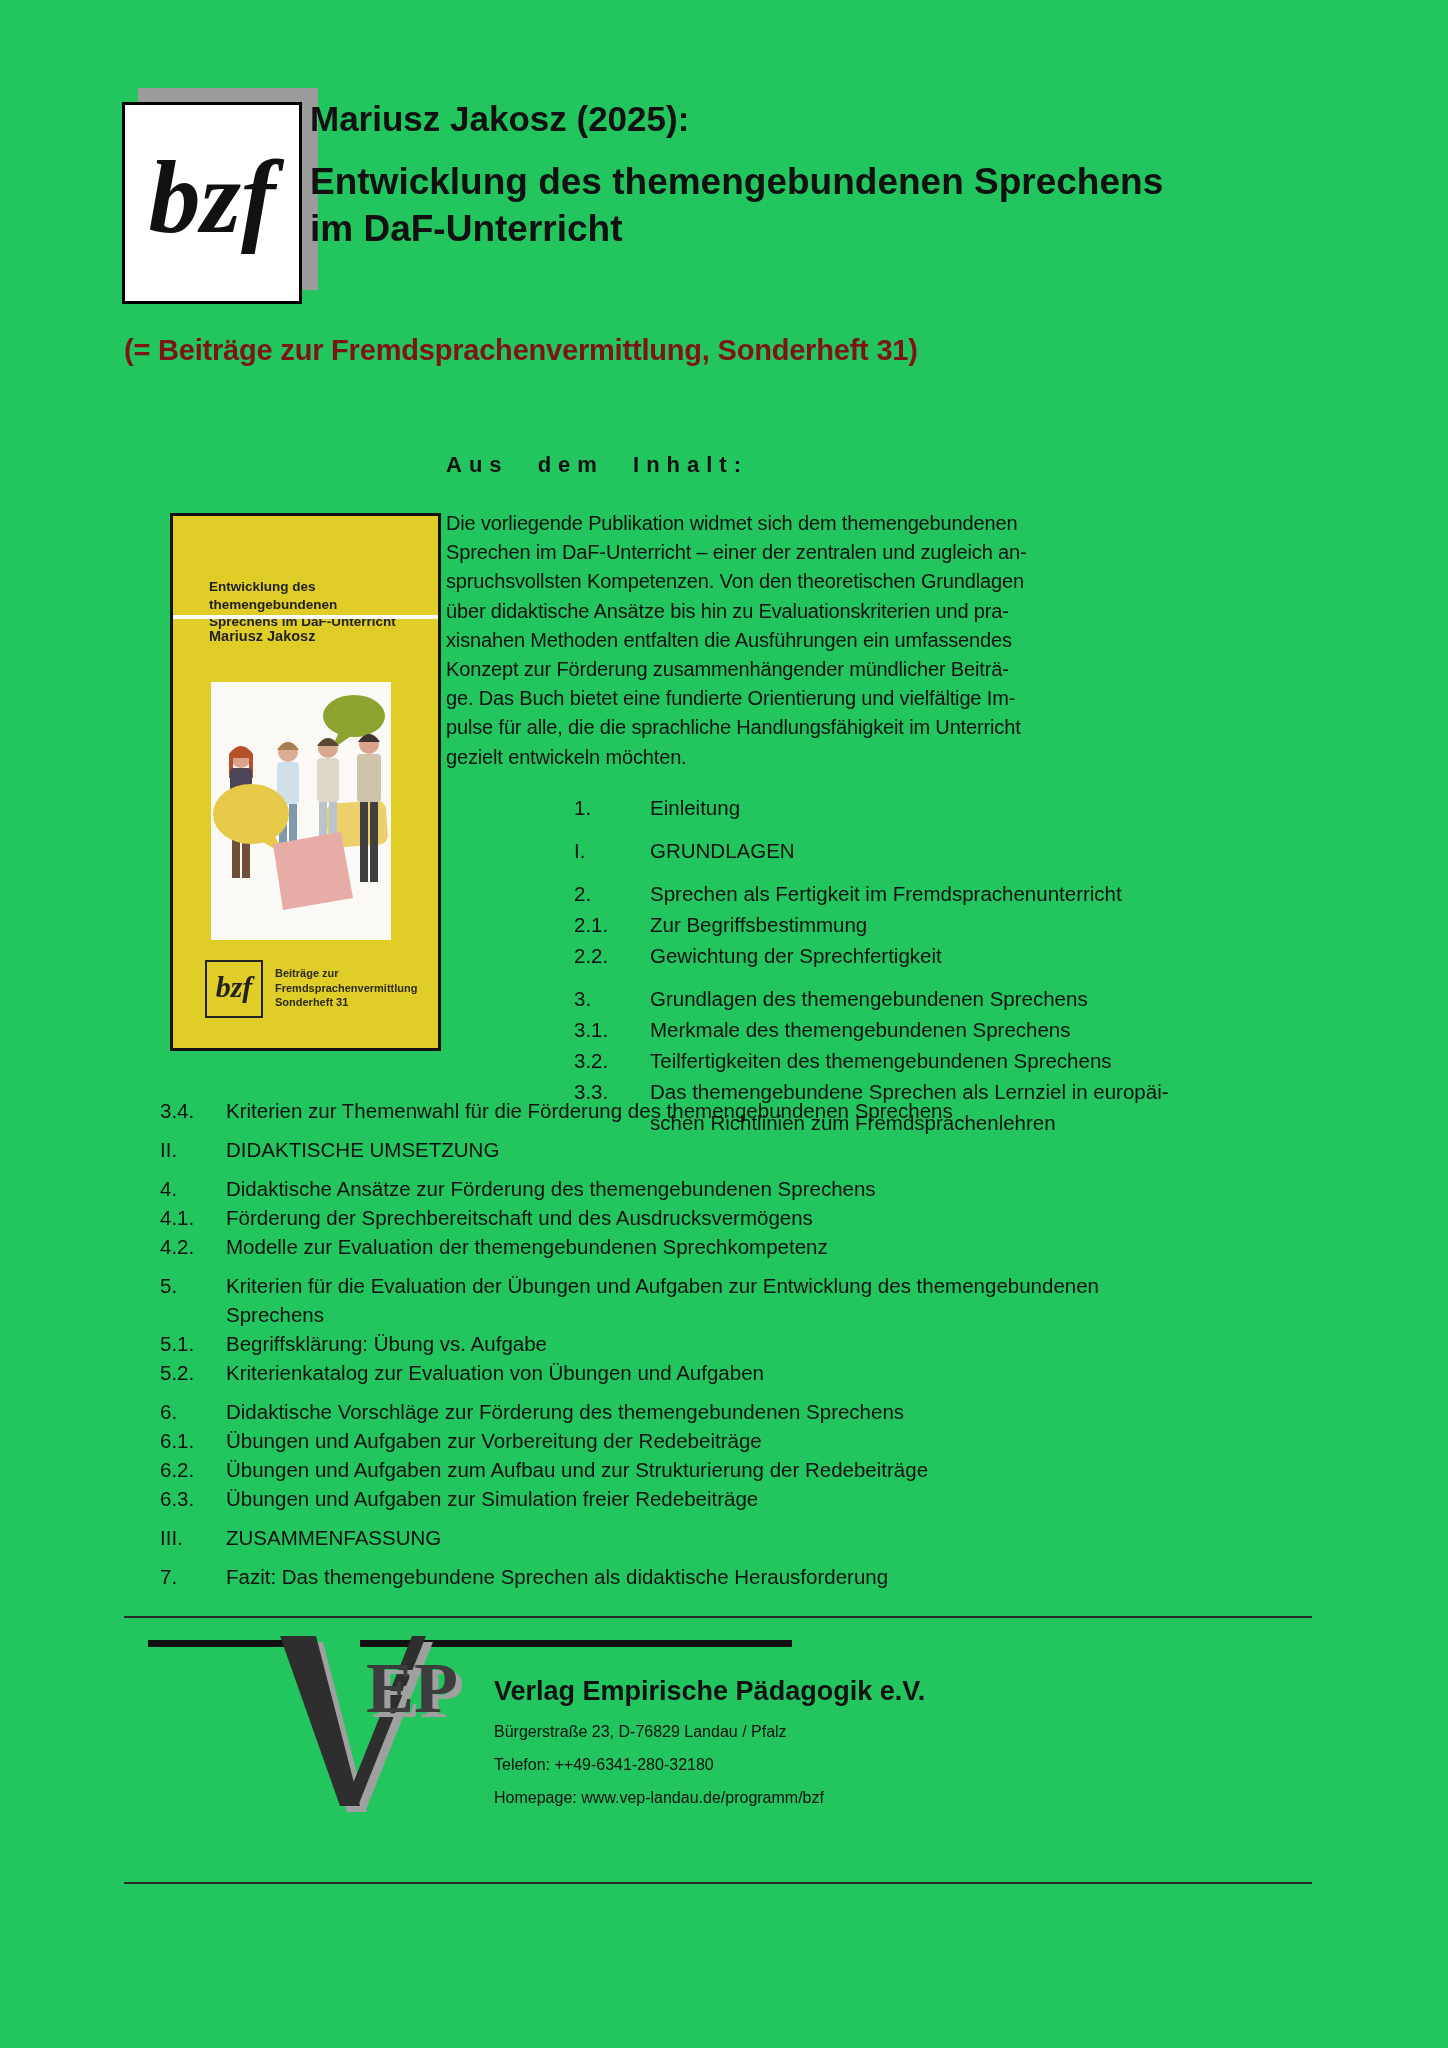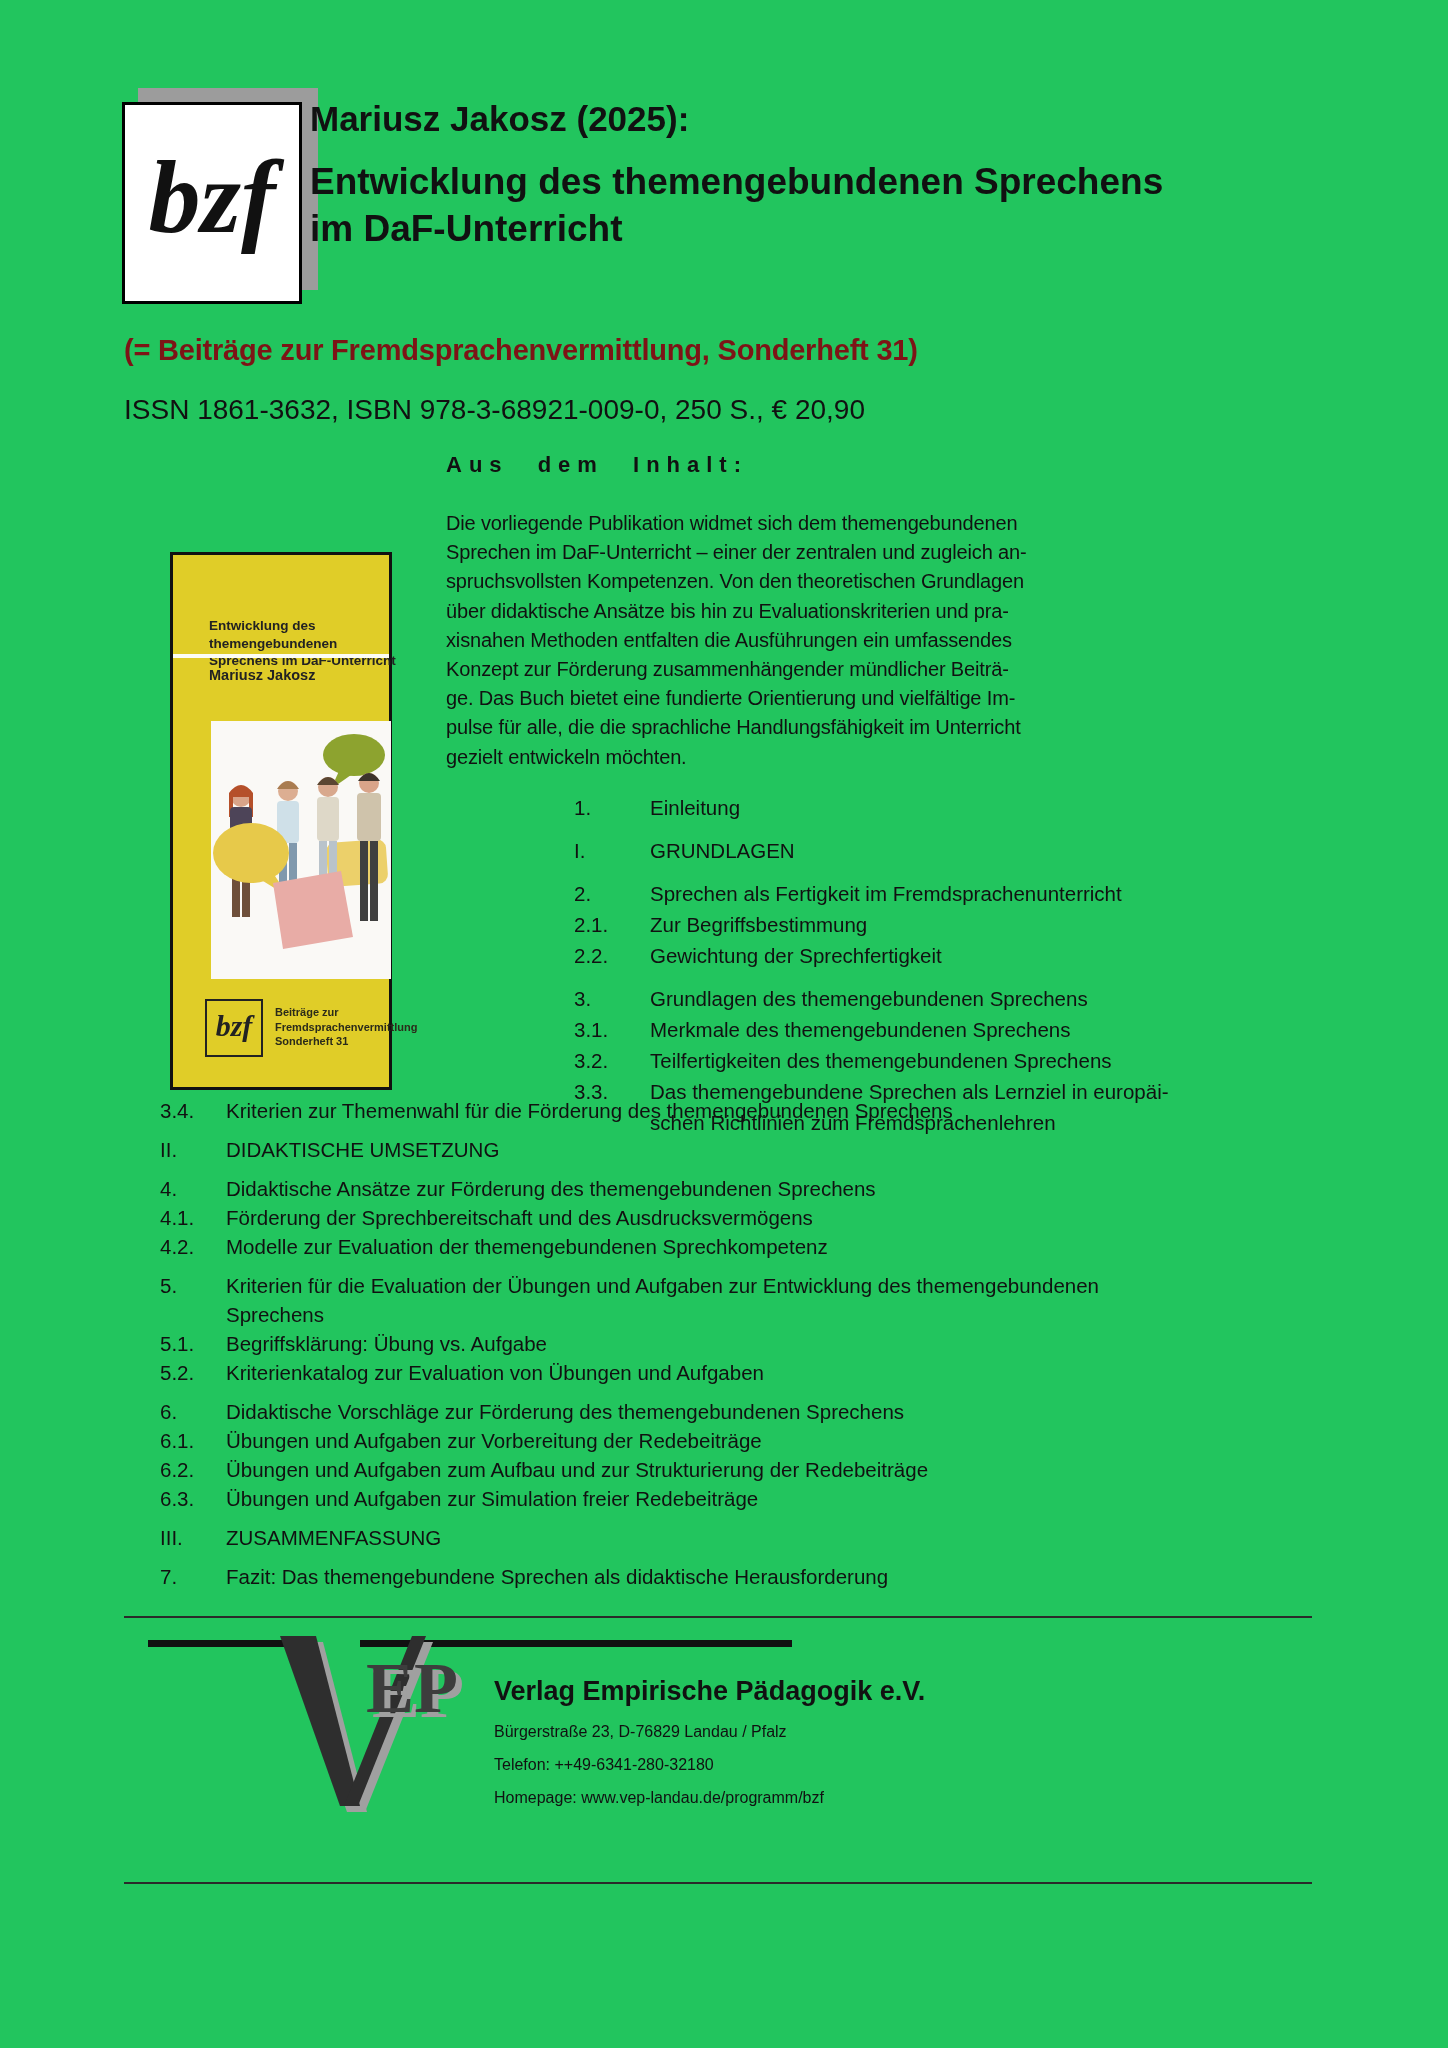--- a/index.html
+++ b/index.html
@@ -16,21 +16,21 @@
   
   .bzf-shadow{position:absolute;left:138px;top:88px;width:180px;height:202px;background:#9c9c9c;}
   .bzf-box{position:absolute;left:122px;top:102px;width:180px;height:202px;background:#fff;border:3px solid #000;box-sizing:border-box;display:flex;align-items:center;justify-content:center;}
   .bzf-box span{font-family:"Liberation Serif","DejaVu Serif",serif;font-style:italic;font-weight:bold;font-size:104px;line-height:1;transform:translateY(-6px);}
   .author-line{position:absolute;left:310px;top:99px;font-size:35px;font-weight:bold;}
   .book-title{position:absolute;left:310px;top:158px;font-size:37px;font-weight:bold;line-height:47px;white-space:pre-line;}
   .series-line{position:absolute;left:124px;top:334px;font-size:29px;font-weight:bold;letter-spacing:-0.2px;color:var(--series-color);}
   .isbn-line{position:absolute;left:124px;top:394px;font-size:28px;}
   .content-heading{position:absolute;left:446px;top:452px;font-size:22px;font-weight:bold;letter-spacing:7px;word-spacing:16px;}
   
-  .cover{position:absolute;left:170px;top:552px;width:222px;height:538px;background:var(--cover-bg);border:3px solid #111;box-sizing:border-box;}
+  .cover{position:absolute;left:170px;top:513px;width:271px;height:538px;background:var(--cover-bg);border:3px solid #111;box-sizing:border-box;}
   .cover-title{position:absolute;left:36px;top:62px;font-size:13.5px;line-height:17.5px;color:#222;font-weight:bold;white-space:pre-line;width:210px;}
   .cover-divider{position:absolute;left:0;top:99px;width:100%;height:4px;background:#fdfdf5;}
   .cover-author{position:absolute;left:36px;top:112px;font-size:14.5px;font-weight:bold;color:#222;}
   .cover-photo{position:absolute;left:38px;top:166px;width:180px;height:258px;background:#faf9f6;}
   .cover-bzf-box{position:absolute;left:32px;top:444px;width:58px;height:58px;border:2px solid #222;box-sizing:border-box;display:flex;align-items:center;justify-content:center;}
   .cover-bzf-box span{font-family:"Liberation Serif","DejaVu Serif",serif;font-style:italic;font-weight:bold;font-size:30px;color:#222;transform:translateY(-2px);}
   .cover-series{position:absolute;left:102px;top:450px;font-size:11px;line-height:14.5px;color:#2b2b1a;font-weight:bold;white-space:pre-line;}
   
   .intro{position:absolute;left:446px;top:509px;width:700px;font-size:20px;line-height:29.2px;letter-spacing:-0.15px;white-space:pre-line;}
   .toc{list-style:none;margin:0;padding:0;position:absolute;}
@@ -58,21 +58,20 @@
 <div class="page">
 
   <div class="bzf-shadow"></div>
   <div class="bzf-box">
     <span>bzf</span>
   </div>
   <div class="author-line">Mariusz Jakosz (2025):</div>
   <div class="book-title">Entwicklung des themengebundenen Sprechens
 im DaF-Unterricht</div>
   <div class="series-line">(= Beiträge zur Fremdsprachenvermittlung, Sonderheft 31)</div>
-  <div class="isbn-line">ISSN 1861-3632, ISBN 978-3-68921-009-0, 250 S., € 20,90</div>
   <div class="content-heading">Aus dem Inhalt:</div>
 
   <div class="cover">
     <div class="cover-title">Entwicklung des themengebundenen
 Sprechens im DaF-Unterricht</div>
     <div class="cover-divider"></div>
     <div class="cover-author">Mariusz Jakosz</div>
     <div class="cover-photo">
       <svg width="180" height="258" viewBox="0 0 180 258">
 

